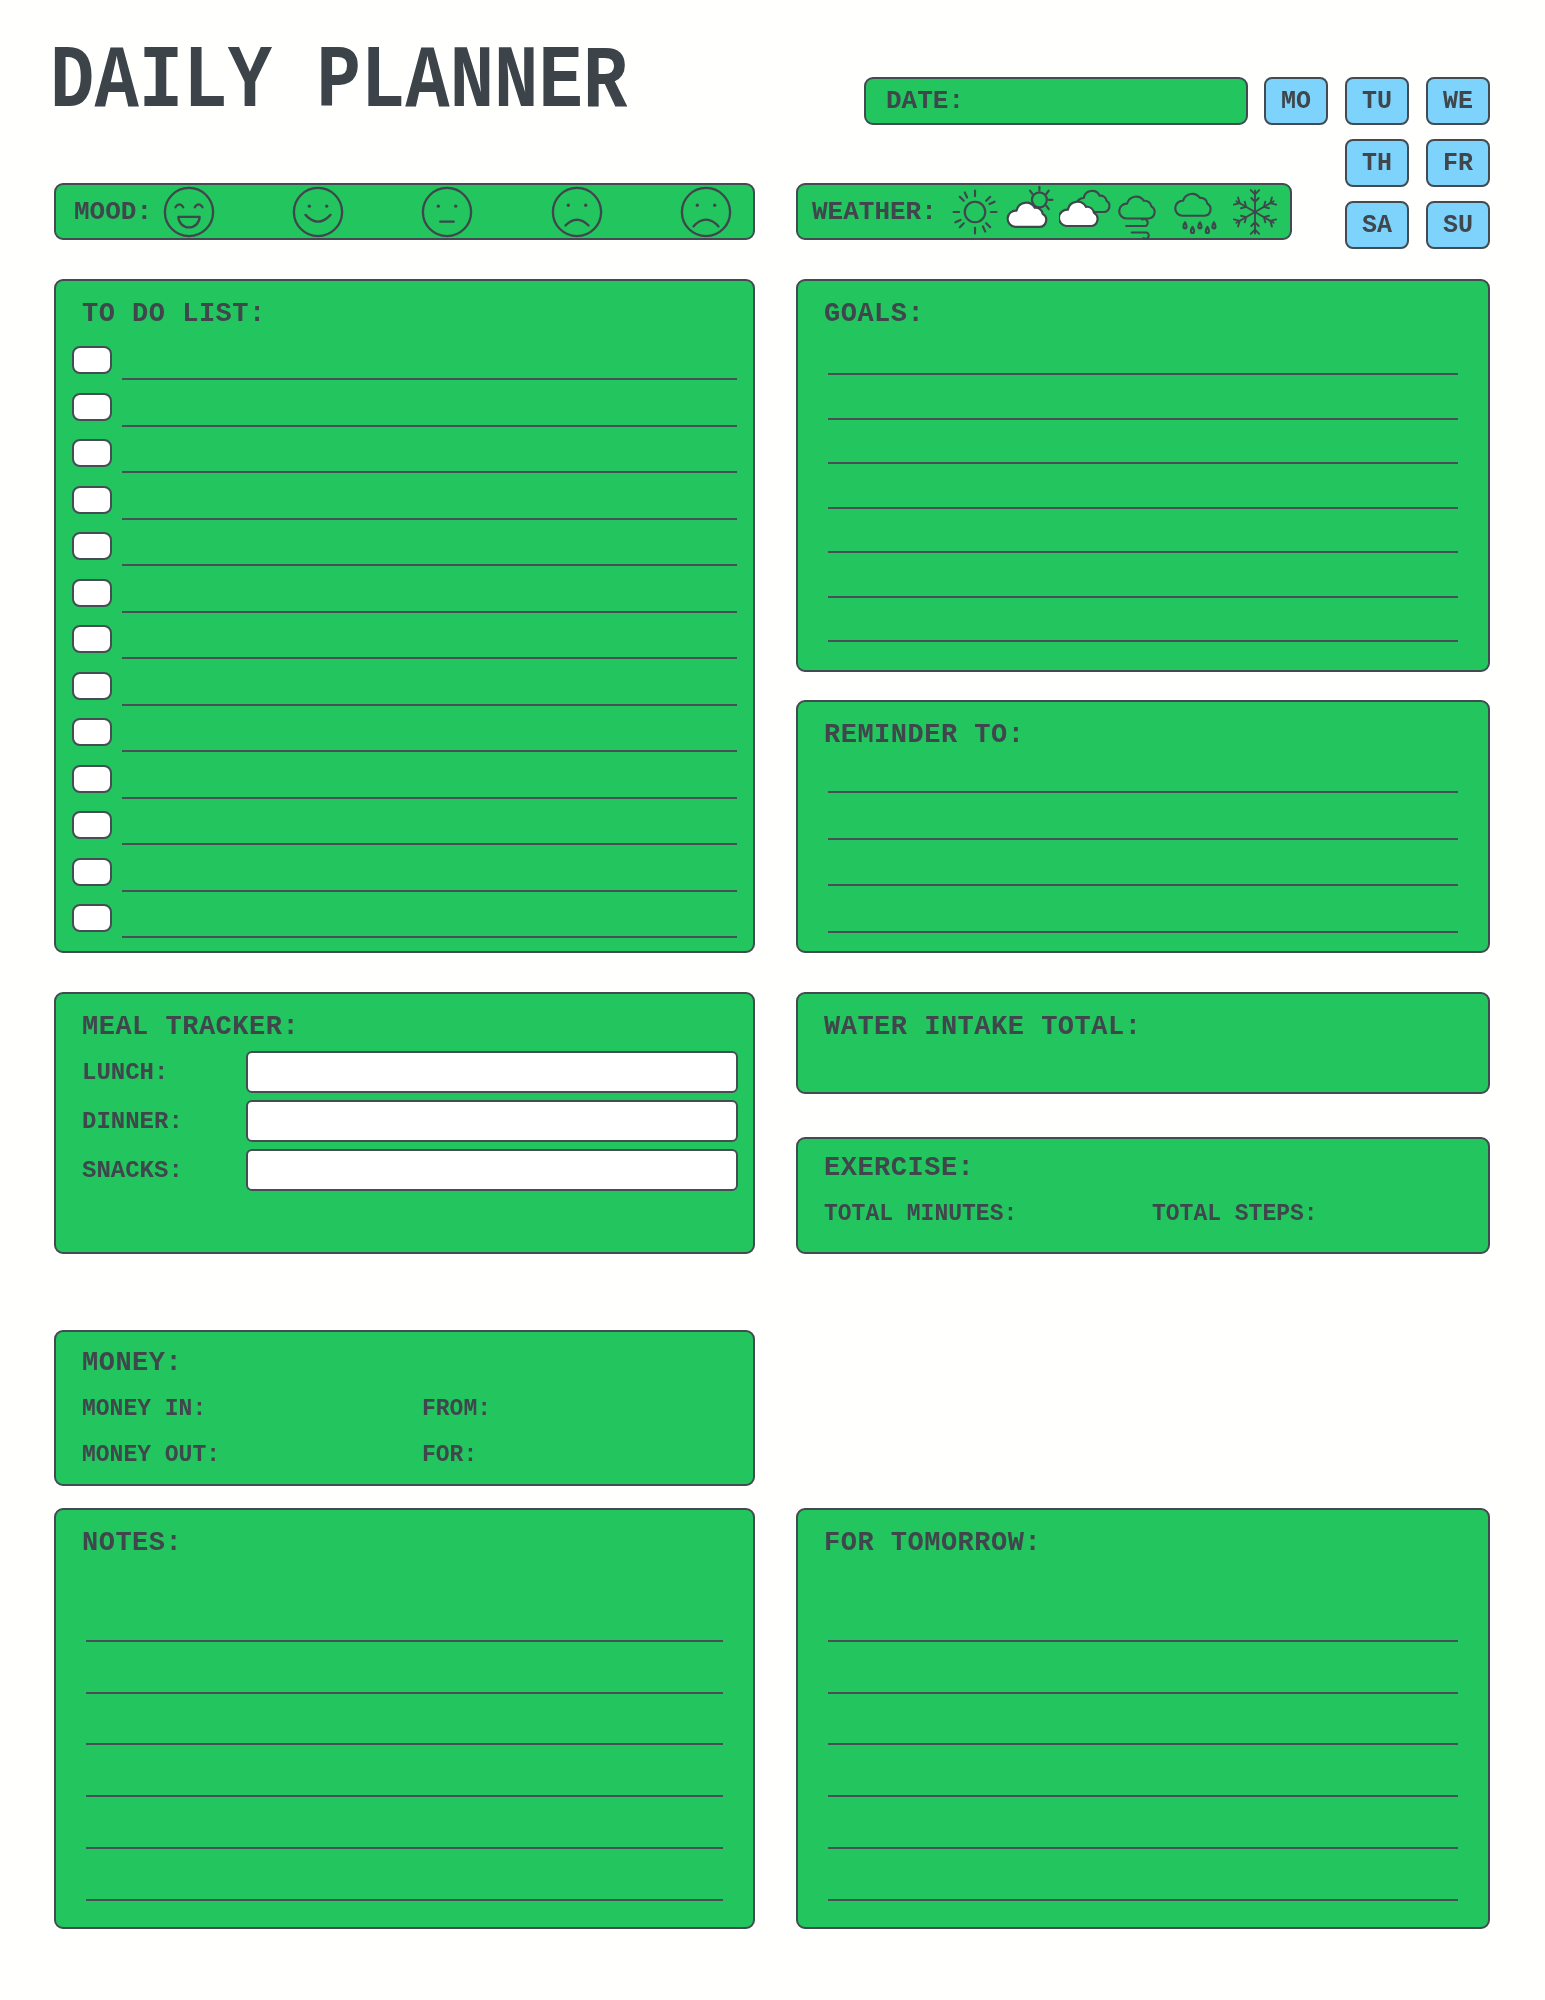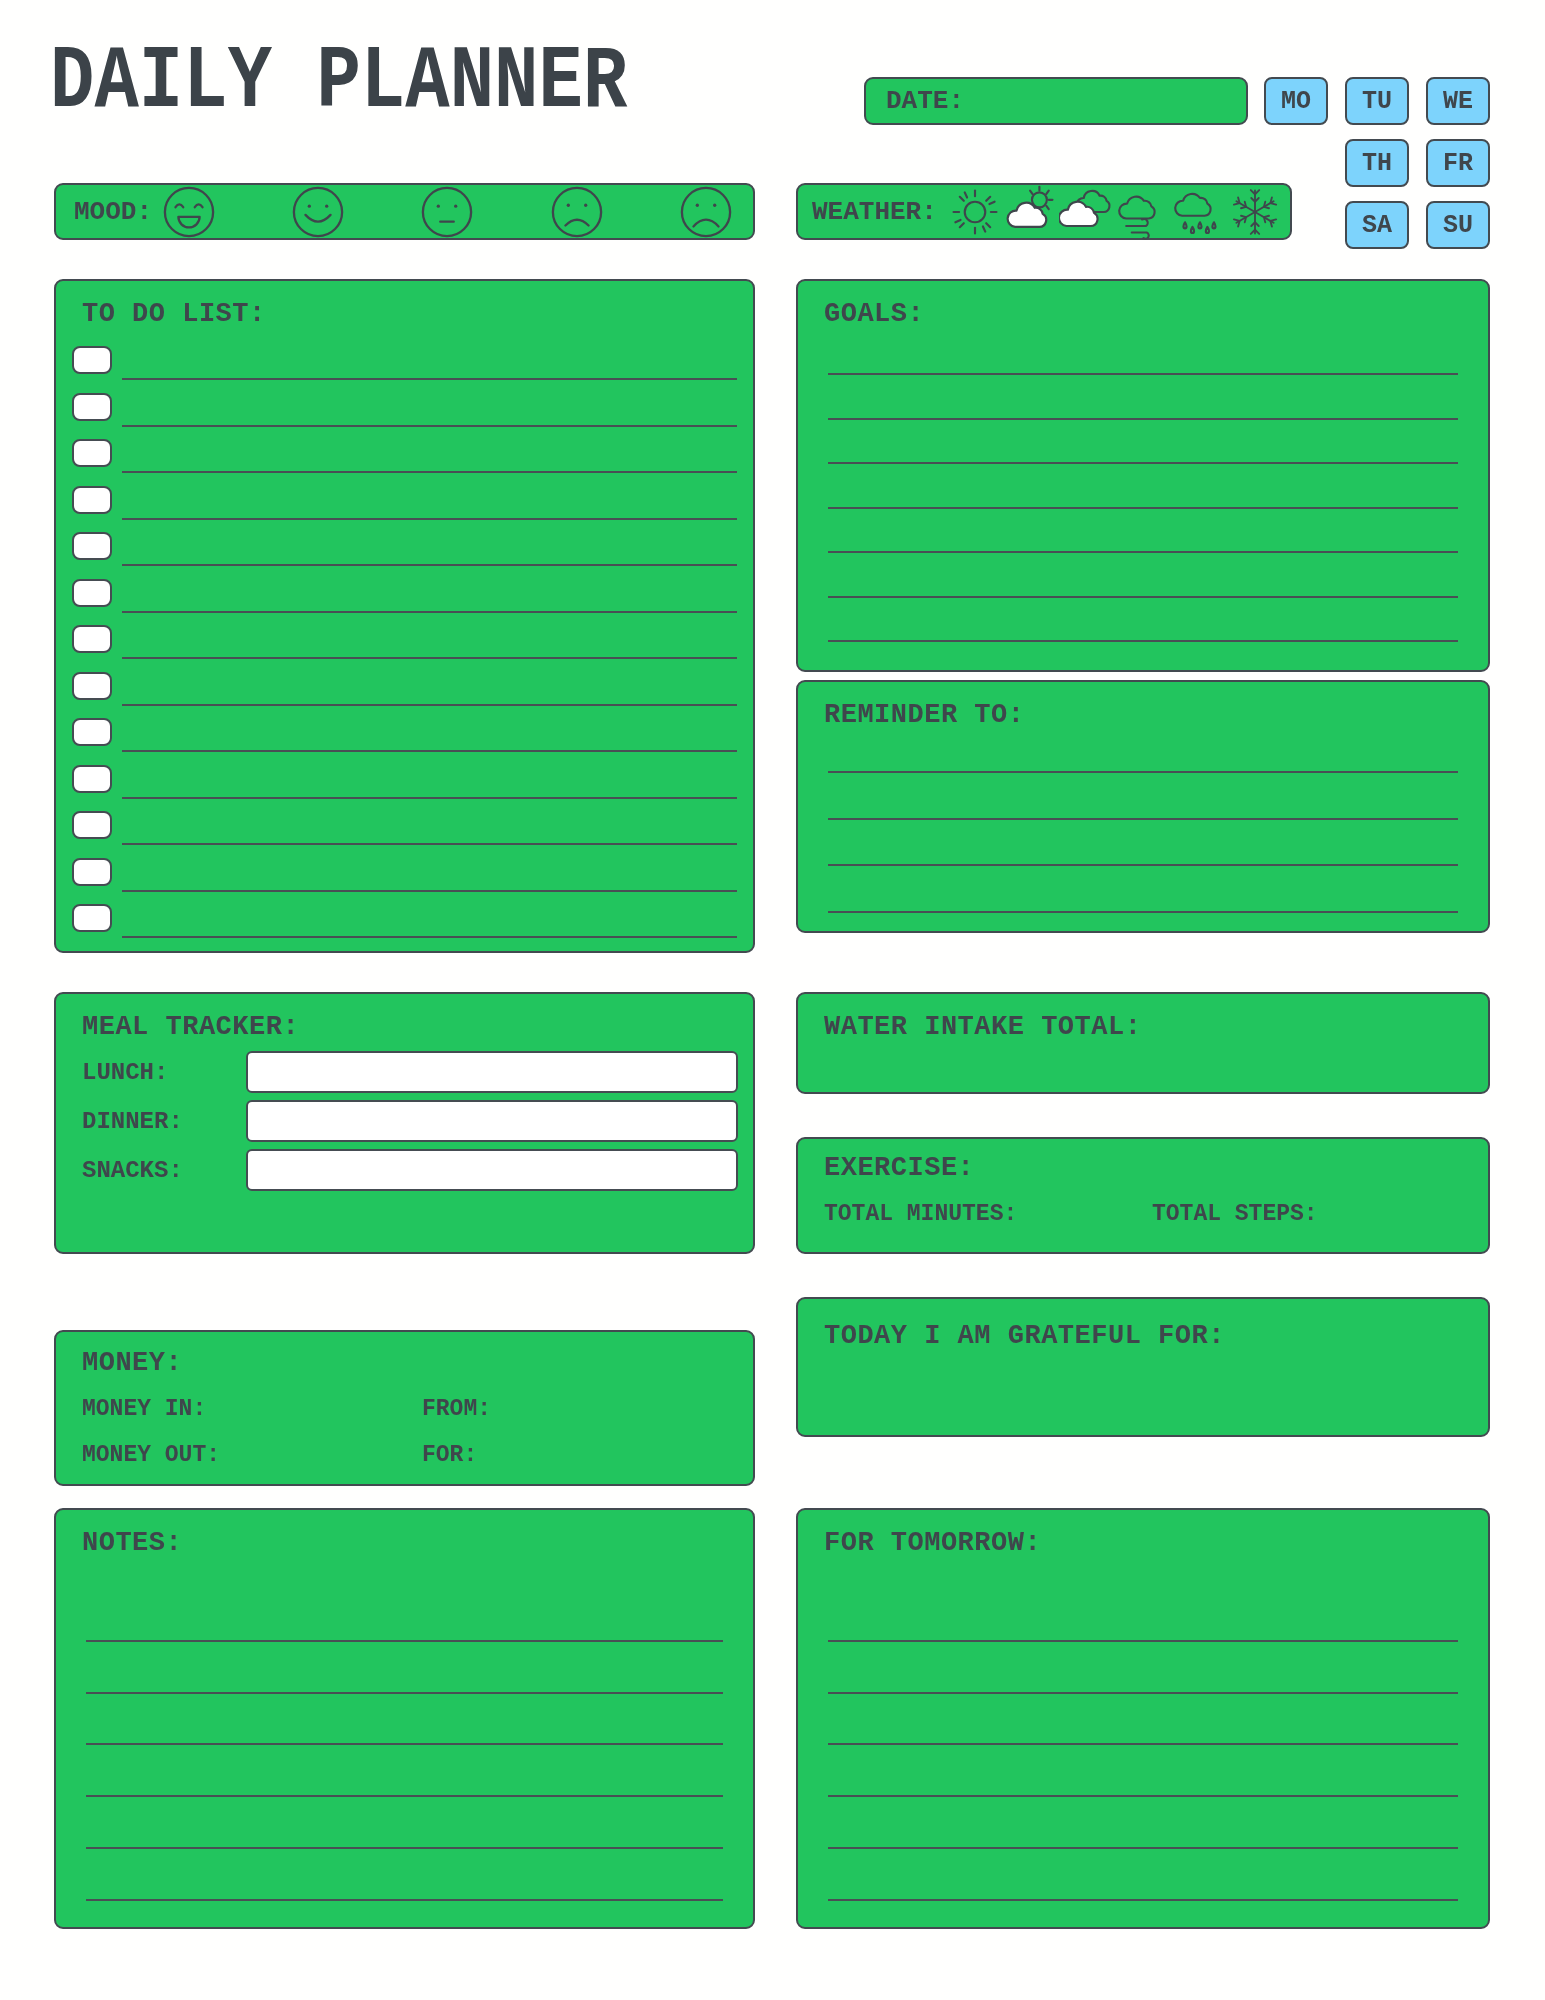--- a/index.html
+++ b/index.html
@@ -36,21 +36,21 @@
   .checkbox{position:absolute;left:16px;top:2px;width:40px;height:28px;border:2.5px solid #454c52;
             border-radius:8px;box-sizing:border-box;background:#fff;}
   .todo-line{position:absolute;left:66px;right:16px;top:34px;border-bottom:2.5px solid #494f54;}
 
   
   .lines{position:absolute;left:30px;right:30px;display:flex;flex-direction:column;}
   .rule-line{flex:1;border-bottom:2.5px solid #494f54;}
 
   .goals-box{left:796px;top:279px;width:694px;height:393px;}
   .goals-lines{top:50px;bottom:28px;}
-  .reminder-box{left:796px;top:680px;width:694px;height:253px;}
+  .reminder-box{left:796px;top:700px;width:694px;height:253px;}
   .reminder-lines{top:44px;bottom:18px;}
 
   
   .meal-box{left:54px;top:992px;width:701px;height:262px;}
   .meal-rows{position:absolute;left:0;right:0;top:57px;}
   .meal-row{position:relative;height:49px;}
   .meal-row .mlabel{position:absolute;left:26px;top:8px;font-size:24px;font-weight:700;}
   .meal-input{position:absolute;left:190px;right:15px;top:0;height:42px;border:2.5px solid #454c52;
               border-radius:6px;box-sizing:border-box;background:#fff;}
 
@@ -330,23 +330,20 @@
   </div>
 
   <div class="box money-box">
     <div class="hdr">MONEY:</div>
     <span class="sublabel" style="left:26px;top:64px;">MONEY IN:</span>
     <span class="sublabel" style="left:366px;top:64px;">FROM:</span>
     <span class="sublabel" style="left:26px;top:110px;">MONEY OUT:</span>
     <span class="sublabel" style="left:366px;top:110px;">FOR:</span>
   </div>
 
-  <div class="box grateful-box">
-    <div class="hdr" style="top:22px;">TODAY I AM GRATEFUL FOR:</div>
-  </div>
 
   <div class="box notes-box">
     <div class="hdr">NOTES:</div>
     <div class="lines notes-lines">
         <div class="rule-line"></div>
         <div class="rule-line"></div>
         <div class="rule-line"></div>
         <div class="rule-line"></div>
         <div class="rule-line"></div>
         <div class="rule-line"></div>

